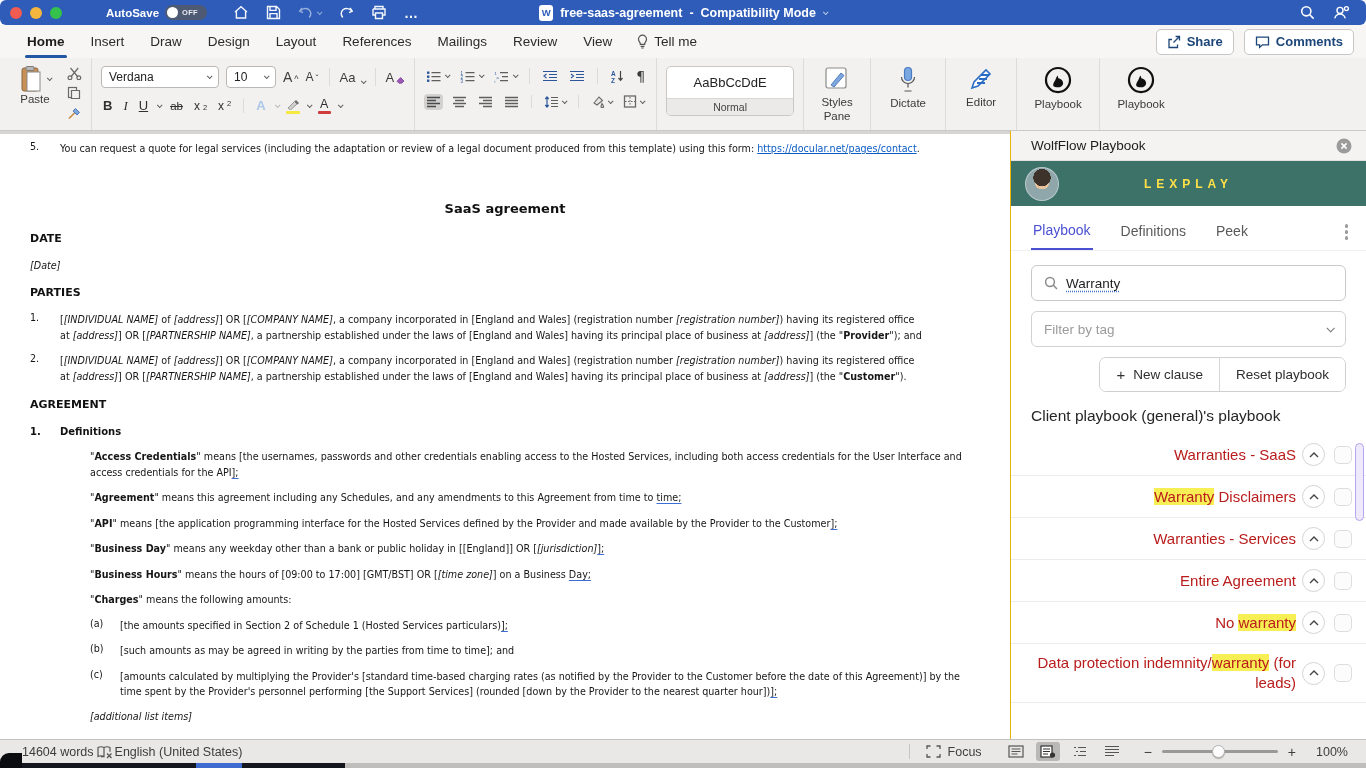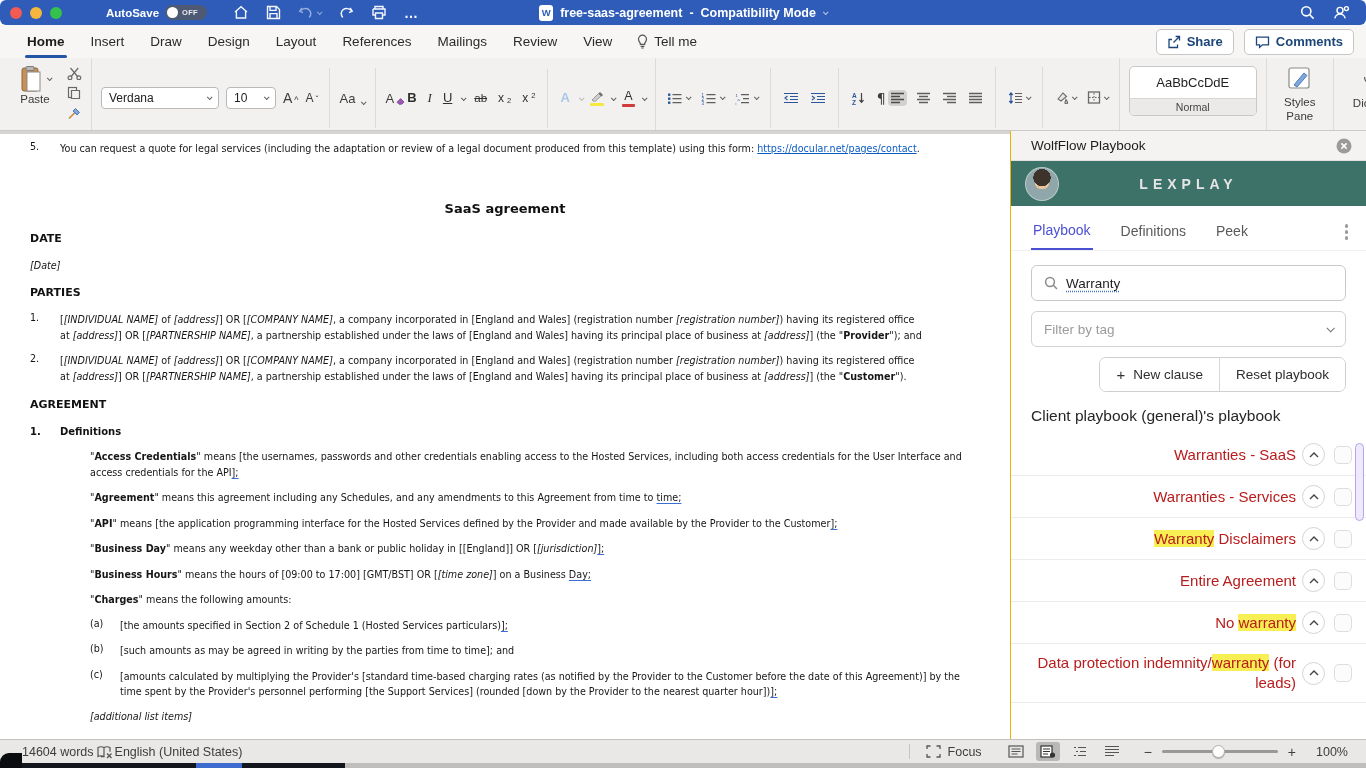--- a/index.html
+++ b/index.html
@@ -39,21 +39,21 @@
   .tab-actions { margin-left:auto; display:flex; gap:10px; margin-right:12px; }
   .chip { height:26px; display:flex; align-items:center; gap:6px; background:#fff; border:1px solid #c8c7c6; border-radius:5px; padding:0 10px; font-size:13px; color:#1c4679; font-weight:600; cursor:default; }
 
   
   .ribbon { position:absolute; top:58px; left:0; width:1366px; height:73px; background:#f2f1f0; border-bottom:1px solid #cbcac9; display:flex; }
   .rgroup { padding:0 9px; display:flex; }
   .rgroup + .rgroup { border-left:1px solid #dcdbda; }
   .paste { display:flex; flex-direction:column; align-items:center; margin-top:7px; width:52px; cursor:default; }
   .paste .lbl { font-size:11.5px; color:#3a3a3a; }
   .mini-col { display:flex; flex-direction:column; gap:6px; margin:9px 0 0 6px; }
-  .fg-rows { display:flex; flex-direction:row; }
+  .fg-rows { display:flex; flex-direction:column; }
   .frow { display:flex; align-items:center; gap:7px; margin-top:8px; }
   .selectbox { height:22px; background:#fff; border:1px solid #b9b8b7; border-radius:4px; display:flex; align-items:center; justify-content:space-between; padding:0 7px; font-size:12px; color:#222; cursor:default; }
   .fbtn { font-size:13px; color:#3c3c3c; display:flex; align-items:flex-end; gap:2px; cursor:default; line-height:1; }
   .fbtn .small { font-size:9px; }
   .fmt { font-size:13px; color:#303030; display:flex; align-items:flex-end; gap:3px; cursor:default; line-height:1.1; padding:2px 2px; }
   .fmt.b { font-weight:700; }
   .fmt.i { font-style:italic; font-family:"Liberation Serif",serif; }
   .fmt.u { text-decoration:underline; }
   .fmt.st { text-decoration:line-through; }
   .underbar { display:block; height:3px; border-radius:1px; margin-top:1px; }
@@ -90,21 +90,21 @@
   
   .panel { position:absolute; top:131px; right:0; width:356px; height:608px; background:#fff; border-left:1px solid #eab308; }
   .p-head { height:30px; background:#f4f3f2; border-bottom:1px solid #e2e1e0; display:flex; align-items:center; padding:0 14px 0 20px; }
   .p-head .t { font-size:13.5px; color:#1c1c1c; }
   .p-close { margin-left:auto; cursor:default; }
   .p-brand { height:45px; background:#3d7269; position:relative; display:flex; align-items:center; justify-content:center; }
   .avatar { position:absolute; left:14px; top:6px; width:34px; height:34px; border-radius:50%; border:1px solid rgba(255,255,255,.4); background:
       radial-gradient(circle at 50% 30%, #3e332a 0 31%, transparent 32%),
       radial-gradient(circle at 50% 44%, #e8c49e 0 30%, transparent 31%),
       linear-gradient(#8fa7ab 0 100%); background-color:#7d9a9e; overflow:hidden; }
-  .brand-txt { color:#e5e5e5; font-weight:700; font-size:14px; letter-spacing:5px; }
+  .brand-txt { color:#fde047; font-weight:700; font-size:12px; letter-spacing:5px; }
   .p-tabs { display:flex; align-items:center; padding:16px 18px 0 20px; border-bottom:1px solid #f0f0f0; }
   .p-tab { font-size:14px; color:#5a5a5a; padding:0 2px 10px 2px; margin-right:26px; cursor:default; }
   .p-tab.active { color:#4b50d2; border-bottom:2.5px solid #4b50d2; }
   .kebab { margin-left:auto; display:flex; flex-direction:column; gap:2.5px; padding-bottom:8px; cursor:default; }
   .kebab i { width:3.5px; height:3.5px; border-radius:50%; background:#9a9a9a; }
   .field { margin:14px 20px 0 20px; height:36px; border:1px solid #c9c9c9; border-radius:6px; display:flex; align-items:center; padding:0 12px; gap:8px; background:#fff; }
   .field .val { font-size:13.5px; color:#1f1f1f; text-decoration:underline dotted #4472c4; text-underline-offset:3px; }
   .field.filter { margin-top:10px; border-color:#d2d2d2; }
   .field .ph { font-size:13.5px; color:#9b9b9b; }
   .field .chev { margin-left:auto; border-color:#777; }
@@ -660,32 +660,32 @@
       <span class="c-act">
         <span class="circ">
             <svg width="10" height="6" viewBox="0 0 10 6" fill="none" stroke="#444" stroke-width="1.4">
               <path d="M1 5 5 1l4 4"></path>
             </svg>
           </span>
         <span class="cbox"></span>
       </span>
     </div>
     <div class="clause-row">
-      <span class="clause-title"><span>Warranties - Services</span></span>
+      <span class="clause-title"><span class="rt-hl">Warranty</span><span> Disclaimers</span></span>
       <span class="c-act">
         <span class="circ">
             <svg width="10" height="6" viewBox="0 0 10 6" fill="none" stroke="#444" stroke-width="1.4">
               <path d="M1 5 5 1l4 4"></path>
             </svg>
           </span>
         <span class="cbox"></span>
       </span>
     </div>
     <div class="clause-row">
-      <span class="clause-title"><span class="rt-hl">Warranty</span><span> Disclaimers</span></span>
+      <span class="clause-title"><span>Warranties - Services</span></span>
       <span class="c-act">
         <span class="circ">
             <svg width="10" height="6" viewBox="0 0 10 6" fill="none" stroke="#444" stroke-width="1.4">
               <path d="M1 5 5 1l4 4"></path>
             </svg>
           </span>
         <span class="cbox"></span>
       </span>
     </div>
     <div class="clause-row">

